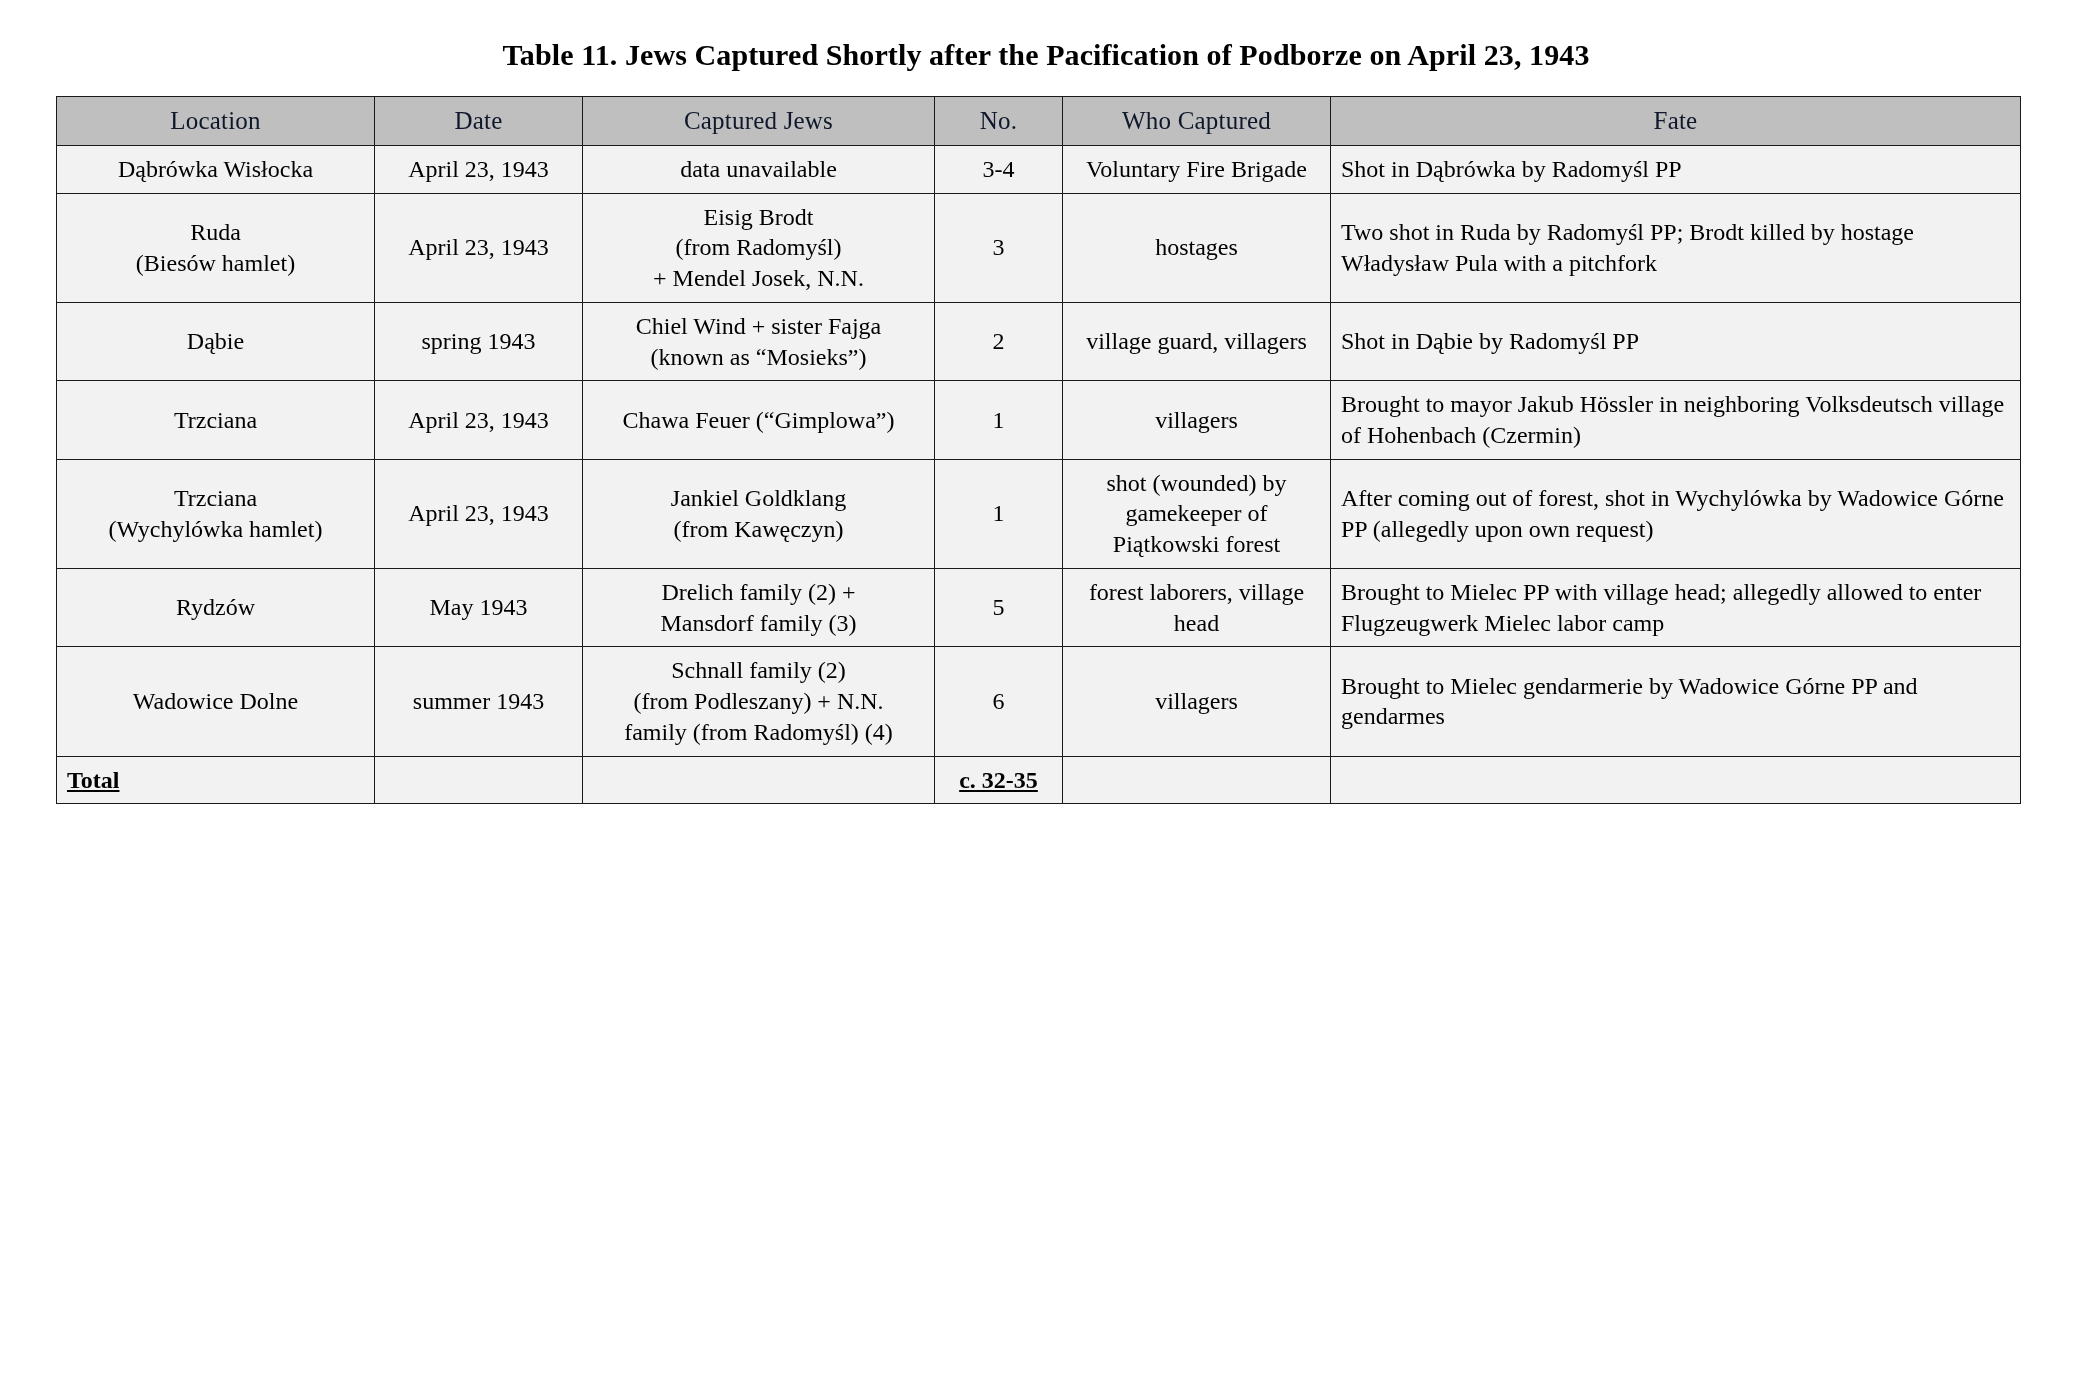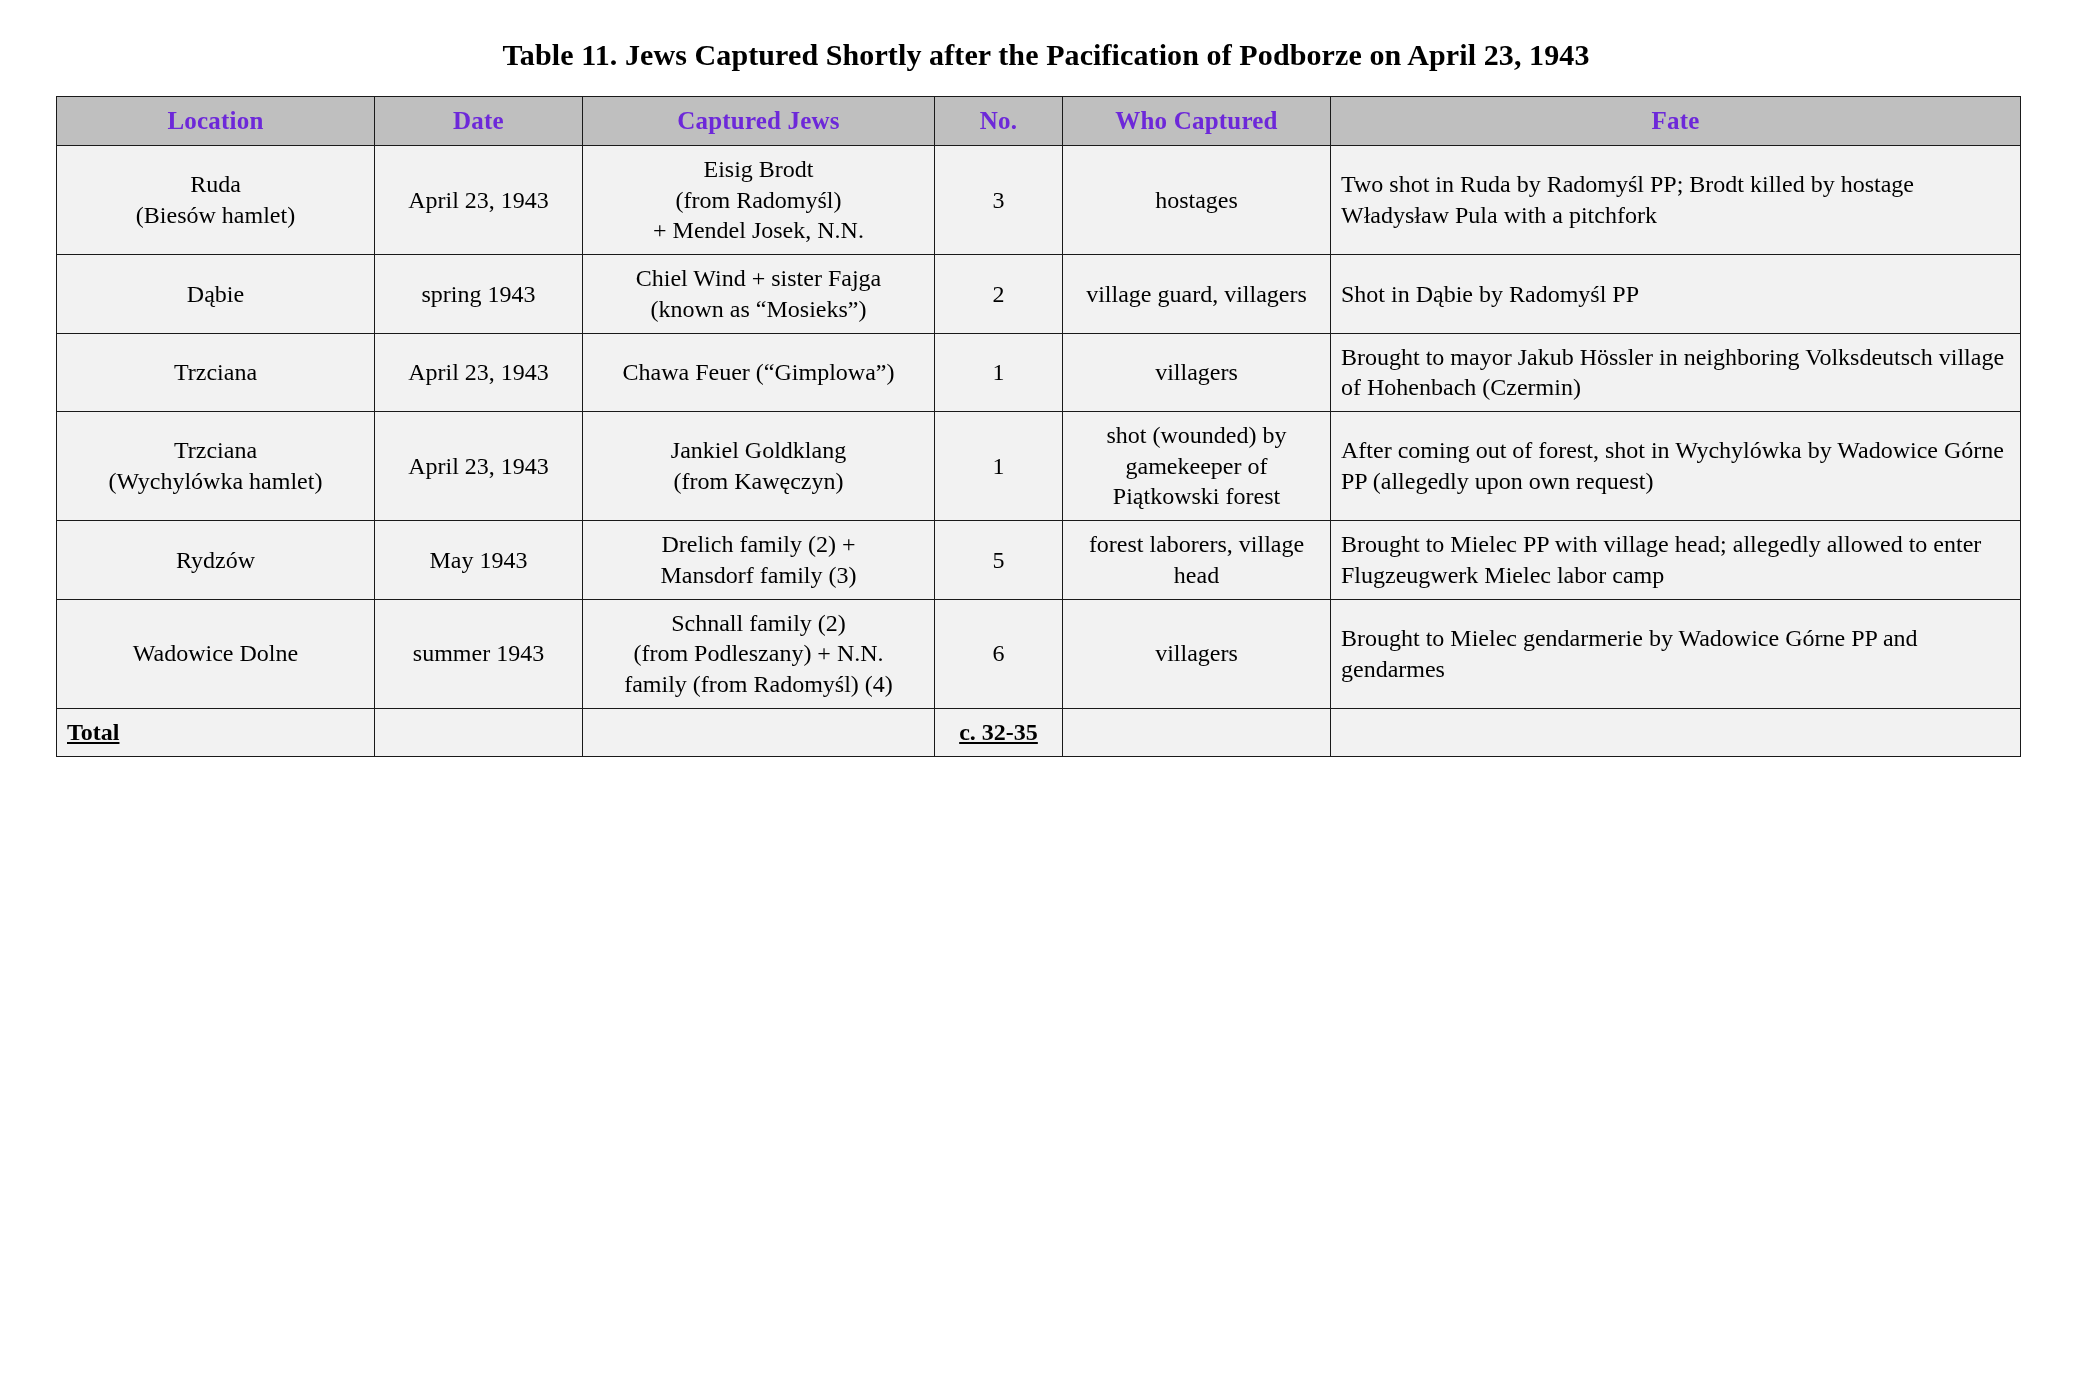--- a/index.html
+++ b/index.html
@@ -35,22 +35,22 @@
   }
   table.data-table th,
   table.data-table td {
     border: 1px solid #1a1a1a;
     vertical-align: middle;
     padding: 8px 10px;
     line-height: 1.28;
   }
   thead th {
     background: #bfbfbf;
-    color: #6d28d9;
-    font-weight: bold;
+    color: #0f172a;
+    font-weight: normal;
     text-align: center;
     font-size: 25px;
     padding: 10px 6px;
     letter-spacing: 0.2px;
   }
   tbody tr {
     background: #f2f2f2;
   }
   td.c-location { text-align: center; }
   td.c-date { text-align: center; }
@@ -93,20 +93,28 @@
       <tr>
         <th>Location</th>
         <th>Date</th>
         <th>Captured Jews</th>
         <th>No.</th>
         <th>Who Captured</th>
         <th>Fate</th>
       </tr>
     </thead>
     <tbody>
+      <tr>
+        <td class="c-location">Dąbrówka Wisłocka</td>
+        <td class="c-date">April 23, 1943</td>
+        <td class="c-jews">data unavailable</td>
+        <td class="c-no">3-4</td>
+        <td class="c-who">Voluntary Fire Brigade</td>
+        <td class="c-fate">Shot in Dąbrówka by Radomyśl PP</td>
+      </tr>
       <tr>
         <td class="c-location">Ruda<br>(Biesów hamlet)</td>
         <td class="c-date">April 23, 1943</td>
         <td class="c-jews">Eisig Brodt<br>(from Radomyśl)<br>+ Mendel Josek, N.N.</td>
         <td class="c-no">3</td>
         <td class="c-who">hostages</td>
         <td class="c-fate">Two shot in Ruda by Radomyśl PP; Brodt killed by hostage Władysław Pula with a pitchfork</td>
       </tr>
       <tr>
         <td class="c-location">Dąbie</td>

